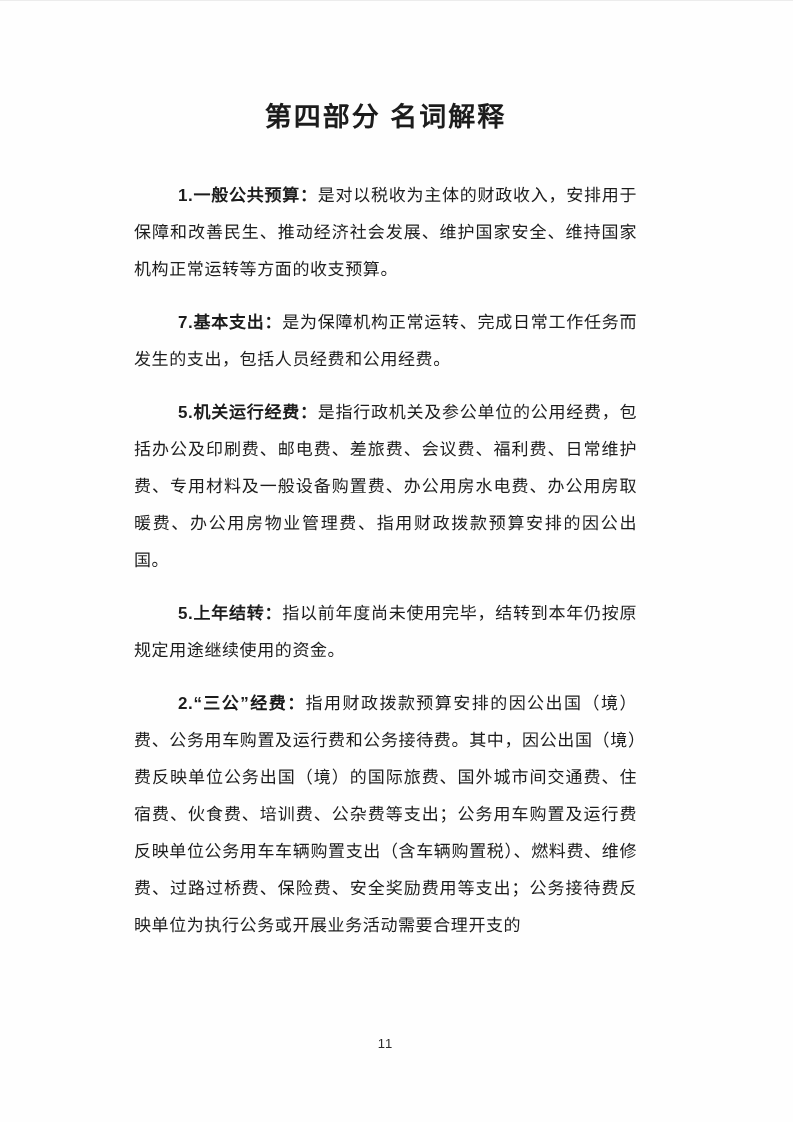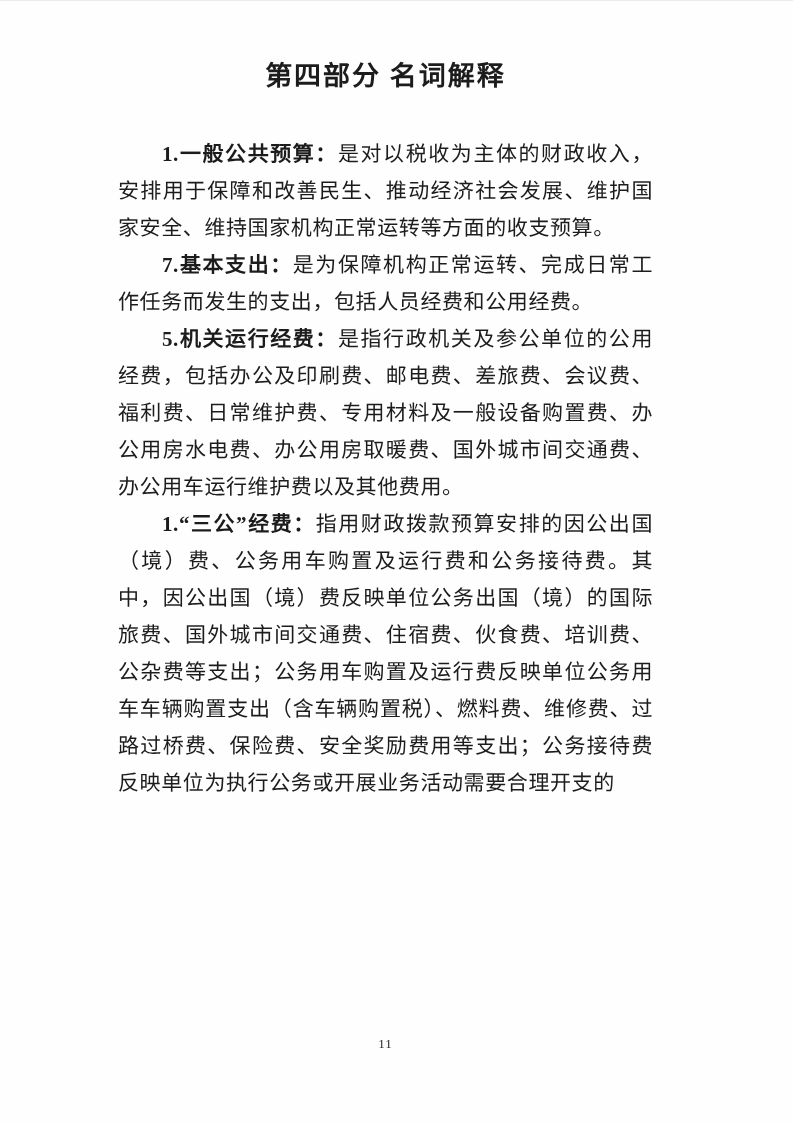--- a/index.html
+++ b/index.html
@@ -8,40 +8,40 @@
     background: #ffffff;
   }
   .page {
     position: relative;
     width: 793px;
     height: 1122px;
     margin: 0 auto;
     background: #fefefe;
     border-top: 1px solid #ececec;
     box-sizing: border-box;
-    padding: 57px 140px 0 118px;
+    padding: 98px 140px 0 118px;
     overflow: hidden;
-    font-family: Liberation Serif, serif;
+    font-family: Liberation Sans, sans-serif;
     color: #1c1c1c;
   }
   .doc-title {
     margin: 0 0 41px 0;
     font-size: 27px;
     line-height: 37px;
     font-weight: 700;
     text-align: center;
     letter-spacing: 2px;
     white-space: nowrap;
   }
   .definitions {
     width: 535px;
   }
   .para {
-    margin: 0;
-    font-size: 21px;
+    margin: 16px;
+    font-size: 17px;
     line-height: 37px;
     letter-spacing: 0.6px;
     text-align: justify;
     text-justify: inter-ideograph;
     text-indent: 44px;
   }
   .term {
     font-weight: 700;
   }
   .page-footer {
@@ -63,22 +63,23 @@
 
   <h1 class="doc-title">第四部分 名词解释</h1>
 
   <div class="definitions">
 
     <p class="para"><span class="term">1.一般公共预算：</span><span>是对以税收为主体的财政收入，安排用于保障和改善民生、推动经济社会发展、维护国家安全、维持国家机构正常运转等方面的收支预算。</span></p>
 
     <p class="para"><span class="term">7.基本支出：</span><span>是为保障机构正常运转、完成日常工作任务而发生的支出，包括人员经费和公用经费。</span></p>
 
 
-    <p class="para"><span class="term">5.机关运行经费：</span><span>是指行政机关及参公单位的公用经费，包括办公及印刷费、邮电费、差旅费、会议费、福利费、日常维护费、专用材料及一般设备购置费、办公用房水电费、办公用房取暖费、国外城市间交通费、办公用车运行维护费以及其他费用。</span></p>
+    <p class="para"><span class="term">5.机关运行经费：</span><span>是指行政机关及参公单位的公用经费，包括办公及印刷费、邮电费、差旅费、会议费、福利费、日常维护费、专用材料及一般设备购置费、办公用房水电费、办公用房取暖费、办公用房物业管理费、指用财政拨款预算安排的因公出国。</span></p>
 
+    <p class="para"><span class="term">5.上年结转：</span><span>指以前年度尚未使用完毕，结转到本年仍按原规定用途继续使用的资金。</span></p>
 
-    <p class="para"><span class="term">1.“三公”经费：</span><span>指用财政拨款预算安排的因公出国（境）费、公务用车购置及运行费和公务接待费。其中，因公出国（境）费反映单位公务出国（境）的国际旅费、国外城市间交通费、住宿费、伙食费、培训费、公杂费等支出；公务用车购置及运行费反映单位公务用车车辆购置支出（含车辆购置税）、燃料费、维修费、过路过桥费、保险费、安全奖励费用等支出；公务接待费反映单位为执行公务或开展业务活动需要合理开支的</span></p>
+    <p class="para"><span class="term">2.“三公”经费：</span><span>指用财政拨款预算安排的因公出国（境）费、公务用车购置及运行费和公务接待费。其中，因公出国（境）费反映单位公务出国（境）的国际旅费、国外城市间交通费、住宿费、伙食费、培训费、公杂费等支出；公务用车购置及运行费反映单位公务用车车辆购置支出（含车辆购置税）、燃料费、维修费、过路过桥费、保险费、安全奖励费用等支出；公务接待费反映单位为执行公务或开展业务活动需要合理开支的</span></p>
 
   </div>
 
   <div class="page-footer">11</div>
 
 </div>
 
 </body></html>

